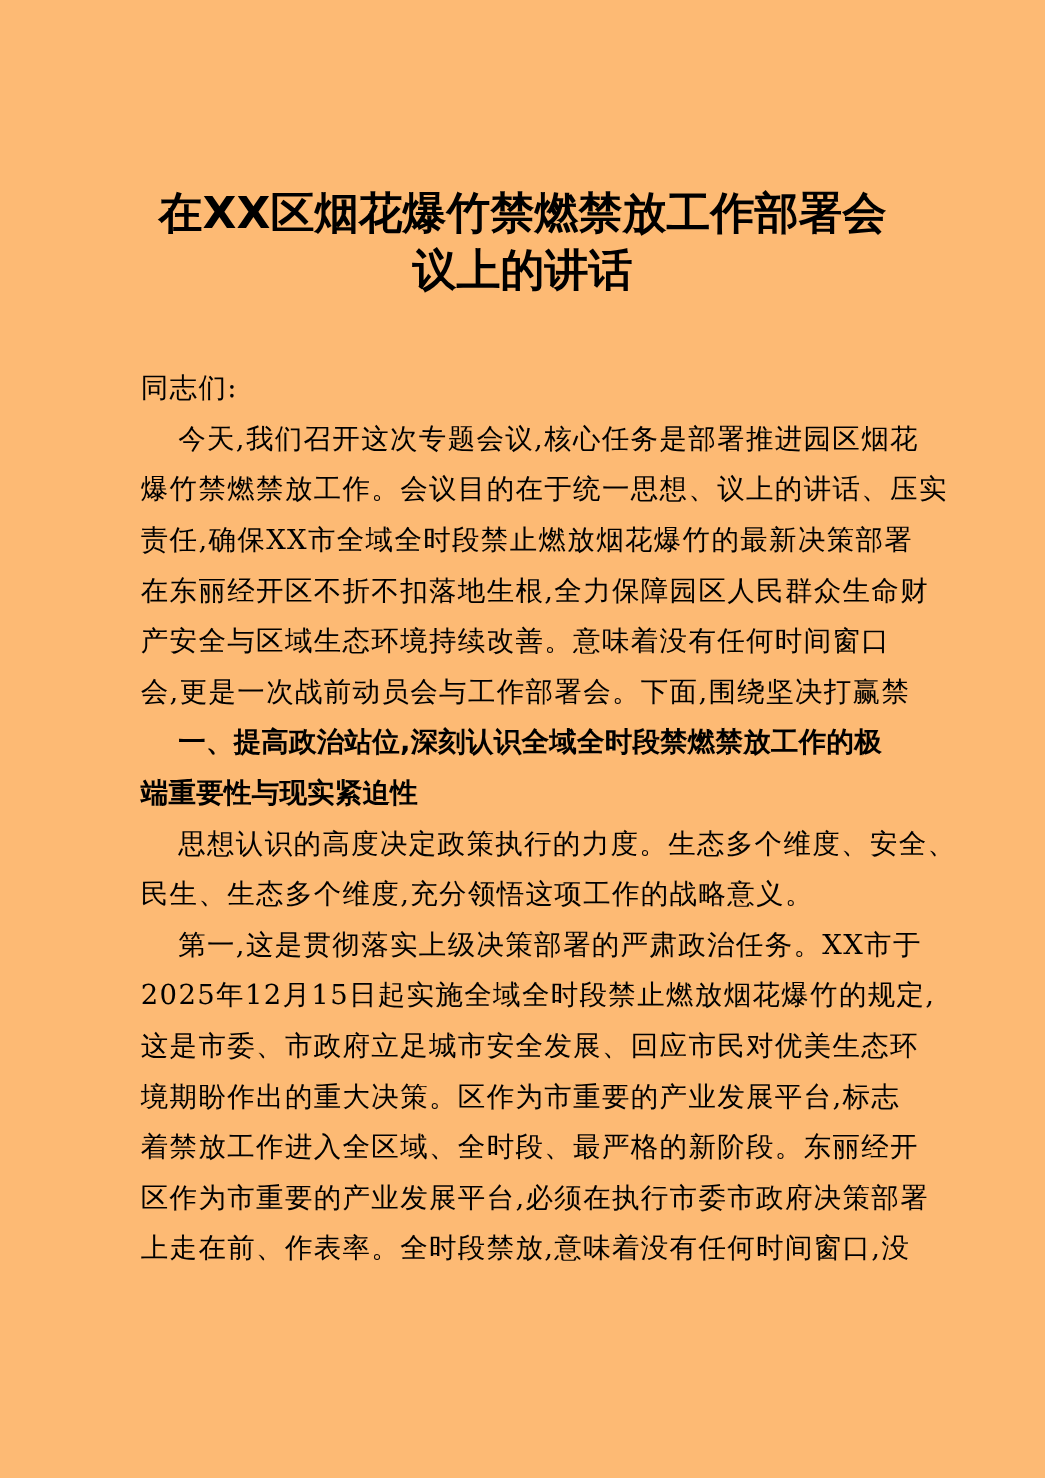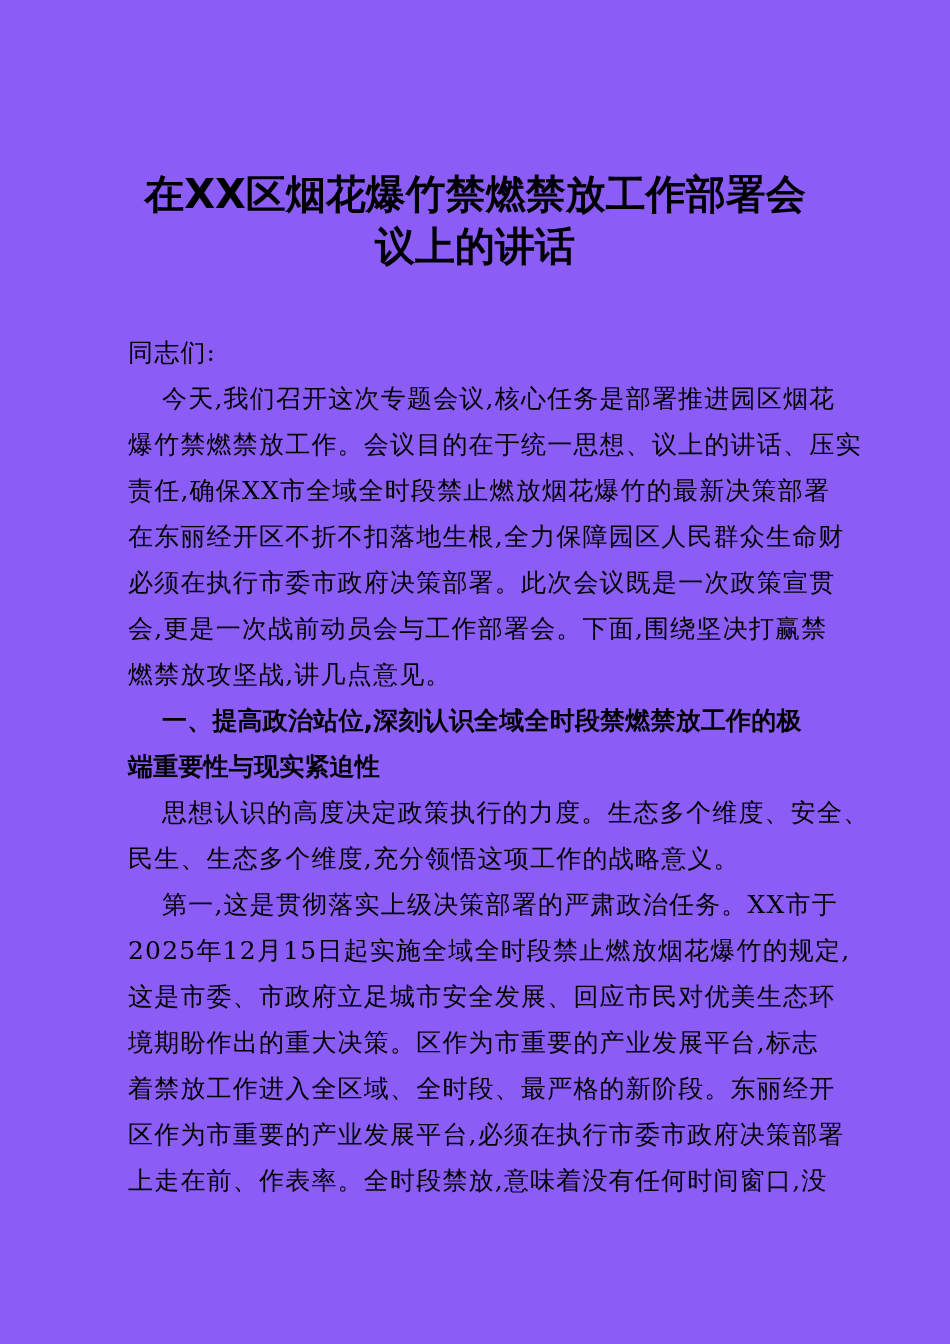--- a/index.html
+++ b/index.html
@@ -14,21 +14,21 @@
       overflow: hidden;
       font-family: "DejaVu Serif", "Liberation Serif", serif;
       color: #000000;
     }
     .page {
       position: absolute;
       left: 0;
       top: 0;
       width: 950px;
       height: 1344px;
-      background: #8b5cf6;
+      background: #fdba74;
       text-decoration: underline;
     }
     .title {
       position: absolute;
       left: 120px;
       width: 710px;
       top: 168px;
       text-align: center;
       font-family: "DejaVu Sans", "Liberation Sans", sans-serif;
       font-weight: bold;
@@ -74,23 +74,22 @@
   </div>
 
   <div class="body">
     <span class="line">同志们:</span>
 
     <div>
       <span class="line indent">今天,我们召开这次专题会议,核心任务是部署推进园区烟花</span>
       <span class="line">爆竹禁燃禁放工作。会议目的在于统一思想、议上的讲话、压实</span>
       <span class="line">责任,确保XX市全域全时段禁止燃放烟花爆竹的最新决策部署</span>
       <span class="line">在东丽经开区不折不扣落地生根,全力保障园区人民群众生命财</span>
-      <span class="line">必须在执行市委市政府决策部署。此次会议既是一次政策宣贯</span>
+      <span class="line">产安全与区域生态环境持续改善。意味着没有任何时间窗口</span>
       <span class="line">会,更是一次战前动员会与工作部署会。下面,围绕坚决打赢禁</span>
-      <span class="line">燃禁放攻坚战,讲几点意见。</span>
     </div>
 
     <div>
       <span class="line indent heading">一、提高政治站位,深刻认识全域全时段禁燃禁放工作的极</span>
       <span class="line heading">端重要性与现实紧迫性</span>
     </div>
 
     <div>
       <span class="line indent">思想认识的高度决定政策执行的力度。生态多个维度、安全、</span>
       <span class="line">民生、生态多个维度,充分领悟这项工作的战略意义。</span>

